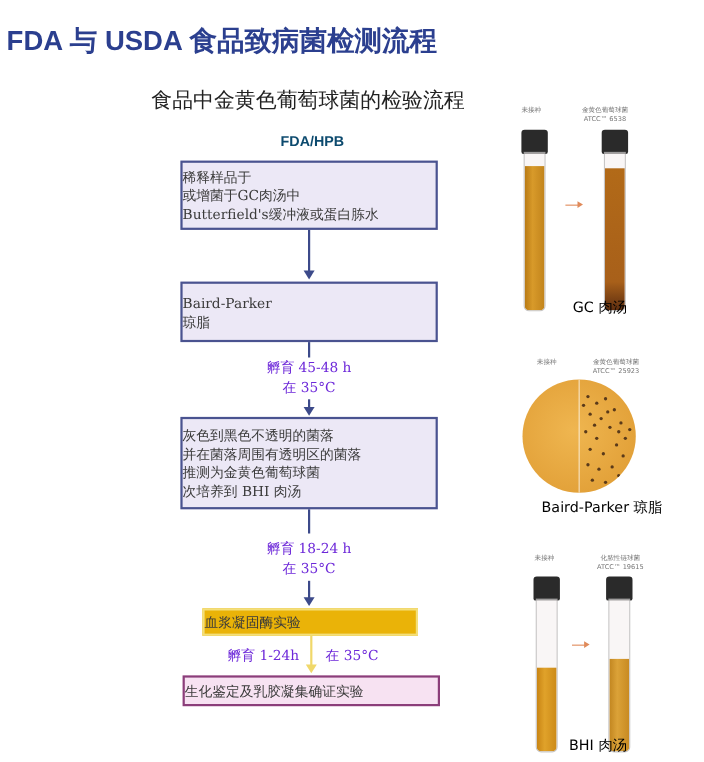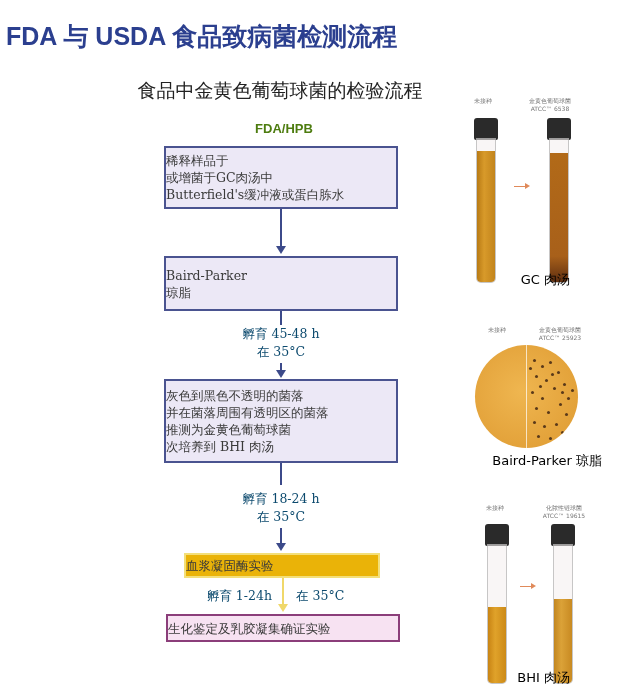--- a/index.html
+++ b/index.html
@@ -1,30 +1,30 @@
 <!DOCTYPE html>
 <html><head>
 <meta charset="utf-8">
 <style>
   html,body{margin:0;padding:0;background:#ffffff;}
   body{width:640px;height:693px;position:relative;overflow:hidden;font-family:"DejaVu Serif",serif;color:#333;}
   .abs{position:absolute;text-align:center;}
   .main-title{left:6px;top:20px;font-family:"Liberation Sans","DejaVu Sans",sans-serif;font-weight:bold;font-size:25px;color:#2b3f8f;letter-spacing:0px;white-space:nowrap;}
   .sub-title{left:0;width:560px;top:78px;text-align:center;font-family:"DejaVu Sans",sans-serif;font-size:19px;color:#222;white-space:nowrap;}
-  .section-label{left:164px;width:240px;top:121px;text-align:center;font-family:"Liberation Sans","DejaVu Sans",sans-serif;font-weight:bold;font-size:13px;color:#4d7c0f;}
+  .section-label{left:164px;width:240px;top:121px;text-align:center;font-family:"Liberation Sans","DejaVu Sans",sans-serif;font-weight:bold;font-size:13px;color:#0c4a6e;}
   .box{position:absolute;box-sizing:border-box;display:flex;flex-direction:column;align-items:flex-start;justify-content:center;text-align:center;font-family:"DejaVu Serif",serif;color:#3a3a3a;}
   .box.purple{background:#ece8f6;border:2px solid #4a5390;}
   .box.yellow{background:#eab308;border:2px solid #f3df7a;}
   .box.pink{background:#f7e2f2;border:2px solid #8b3e7a;}
   .box span{display:block;line-height:17px;font-size:12.5px;white-space:nowrap;}
   .vline{position:absolute;width:2px;background:#3c4a8a;}
   .vline.y{background:#f0d86a;}
   .arrowhead{position:absolute;width:0;height:0;border-left:5px solid transparent;border-right:5px solid transparent;border-top:8px solid #3c4a8a;}
   .arrowhead.y{border-top-color:#f0d86a;}
-  .note{position:absolute;text-align:center;font-size:12.5px;line-height:18px;color:#0c4a6e;white-space:nowrap;}
+  .note{position:absolute;text-align:center;font-size:12.5px;line-height:18px;color:#6d28d9;white-space:nowrap;}
   .tube-label{position:absolute;font-family:"DejaVu Sans",sans-serif;font-size:6px;color:#777;text-align:center;white-space:nowrap;line-height:8px;}
   .photo-caption{position:absolute;font-family:"DejaVu Sans",sans-serif;font-size:13px;color:#000000;white-space:nowrap;text-align:right;}
   .tube{position:absolute;}
   .cap{position:absolute;background:#2a2a2a;border-radius:3px 3px 2px 2px;}
   .glass{position:absolute;border:1px solid rgba(150,150,150,.5);border-radius:0 0 5px 5px;box-sizing:border-box;overflow:hidden;background:rgba(245,240,240,.6);}
   .liquid{position:absolute;left:0;right:0;bottom:0;}
   .small-arrow{position:absolute;height:1px;background:#e08a5a;}
   .small-arrow:after{content:"";position:absolute;right:-4px;top:-3px;border-top:3.5px solid transparent;border-bottom:3.5px solid transparent;border-left:5px solid #e08a5a;}
   .plate{position:absolute;border-radius:50%;overflow:hidden;}
   .dot{position:absolute;width:3px;height:3px;border-radius:50%;background:#5a3a1a;}

